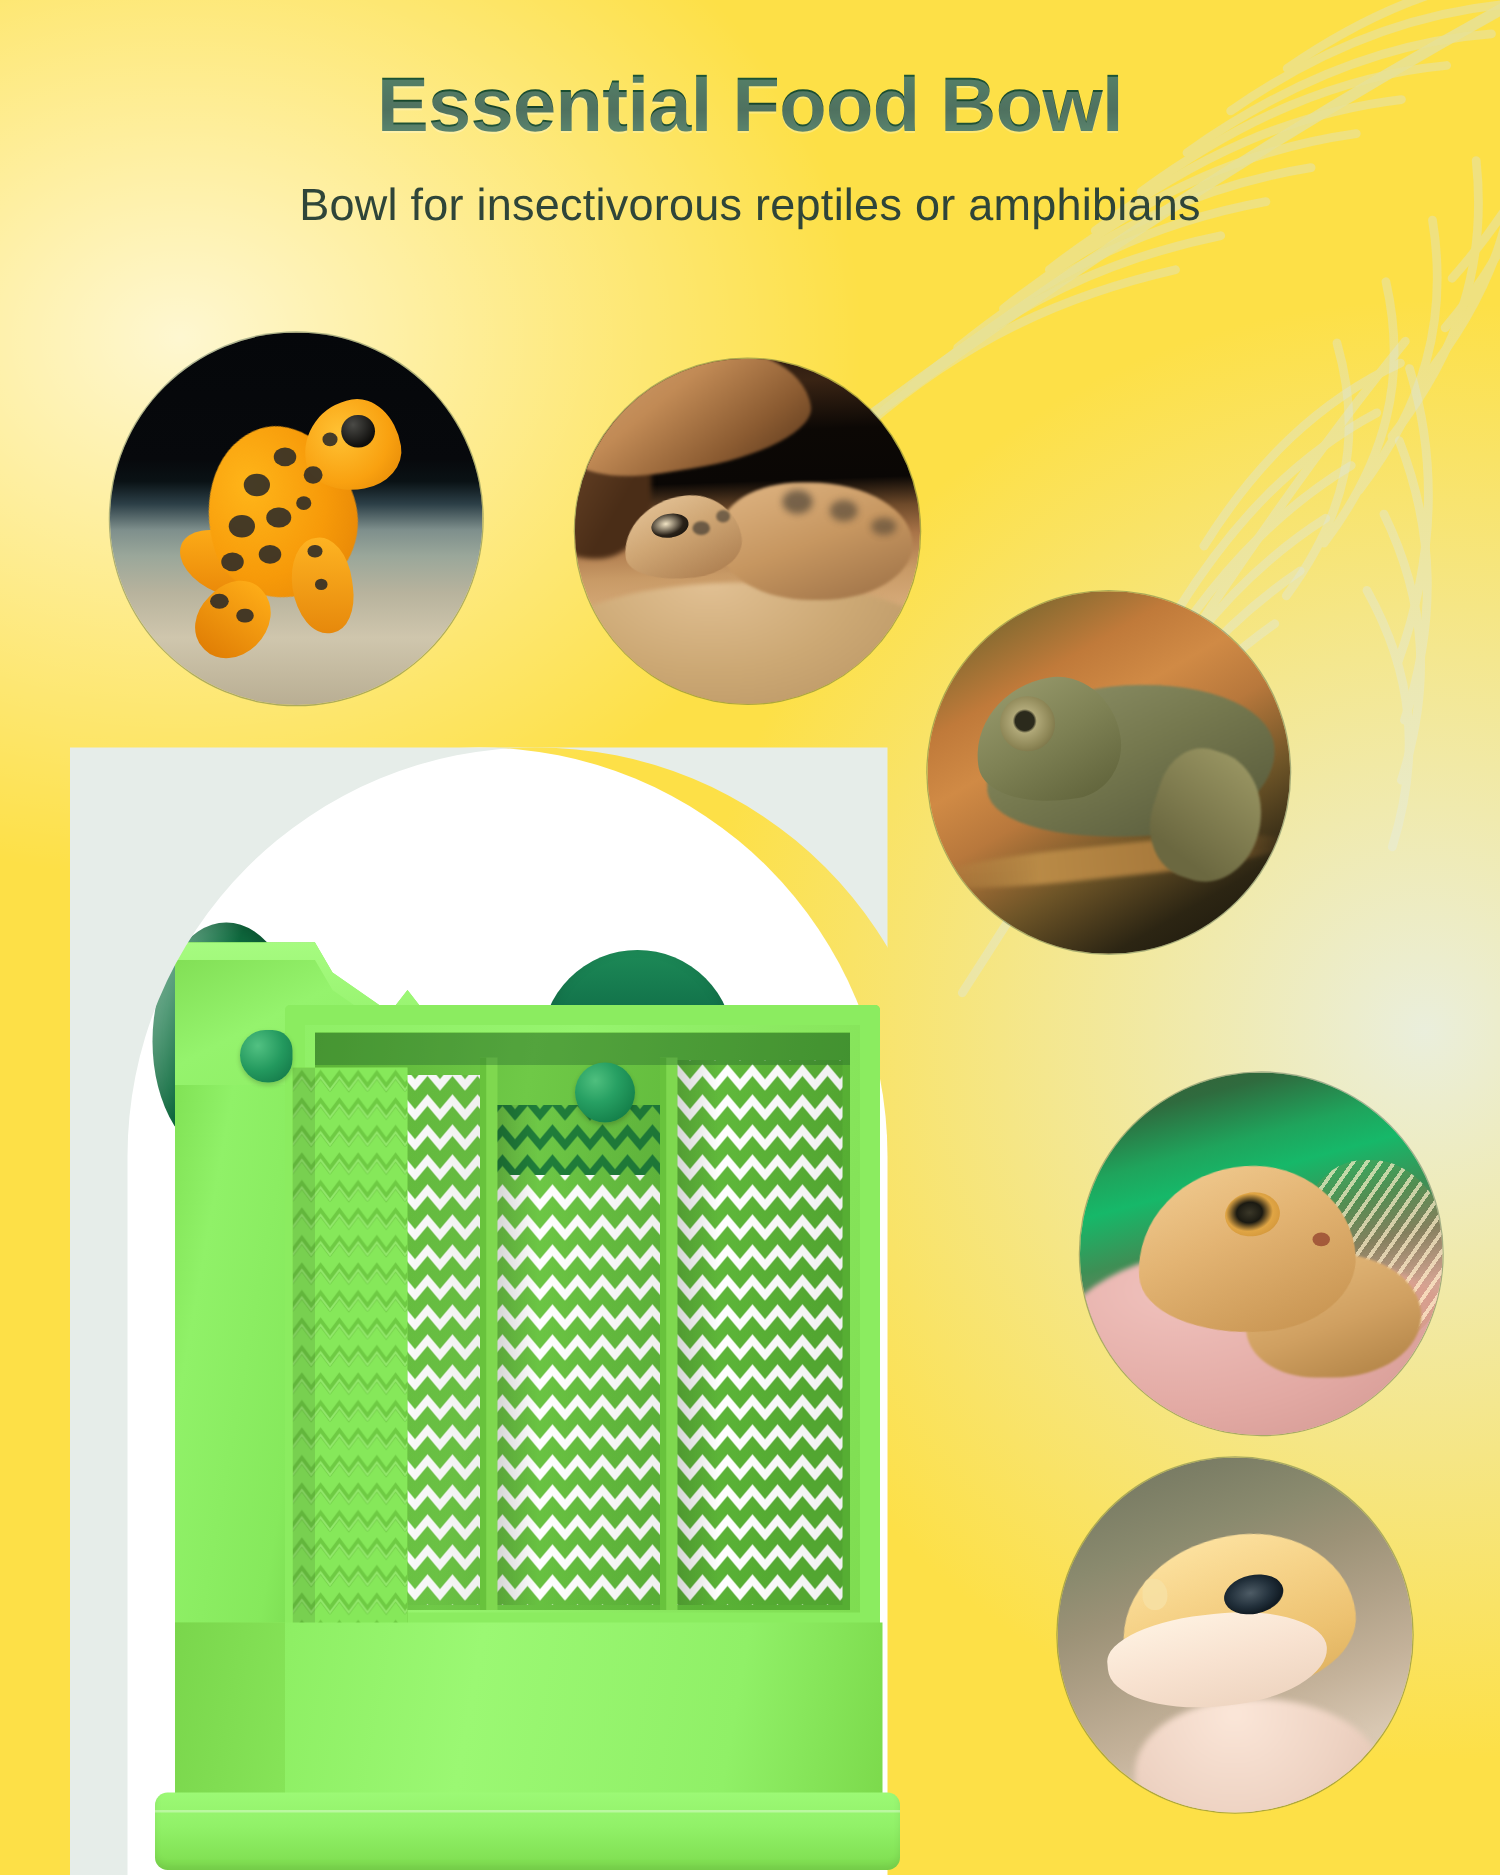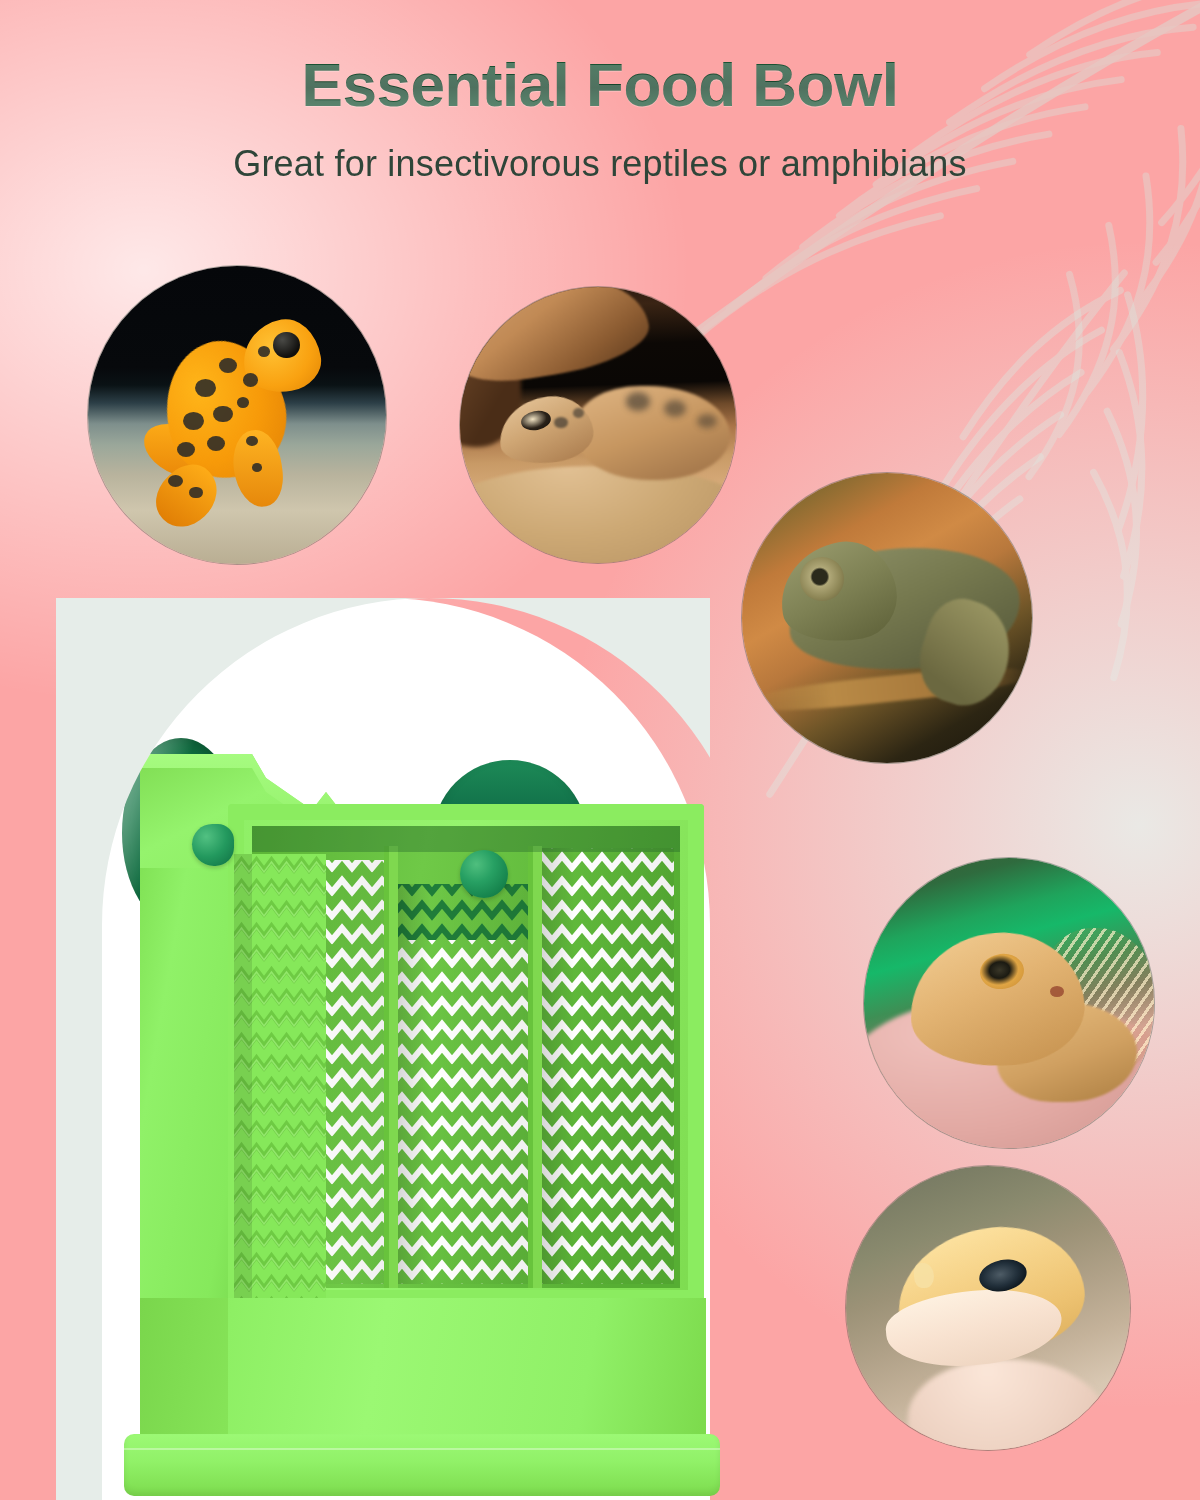--- a/index.html
+++ b/index.html
@@ -15,21 +15,21 @@
     font-family: "Liberation Sans", sans-serif;
     background: #e6ede9;
     position: relative;
   }
 
   
   .page {
     position: relative;
     width: 1200px;
     height: 1500px;
-    background: #fca5a5;
+    background: #fde047;
     overflow: hidden;
   }
 
   
   .bg-texture {
     position: absolute;
     inset: 0;
     pointer-events: none;
     overflow: hidden;
   }
@@ -563,21 +563,21 @@
           <path d="M530 160 C 546 236, 534 302, 492 370"></path>
           <path d="M502 216 C 522 290, 512 354, 472 420"></path>
         </g>
       </svg>
     </div>
   </div>
   <div class="bg-wash"></div>
 
   <div class="header">
     <div class="title">Essential Food Bowl</div>
-    <div class="subtitle">Great for insectivorous reptiles or amphibians</div>
+    <div class="subtitle">Bowl for insectivorous reptiles or amphibians</div>
   </div>
 
   <div class="photo" id="photo-frog">
     <div class="scene">
       <div class="frog-leg-a"></div>
       <div class="frog-body"></div>
       <div class="frog-leg-b"></div>
       <div class="frog-leg-c"></div>
       <div class="frog-head"></div>
       <div class="frog-eye"></div>

